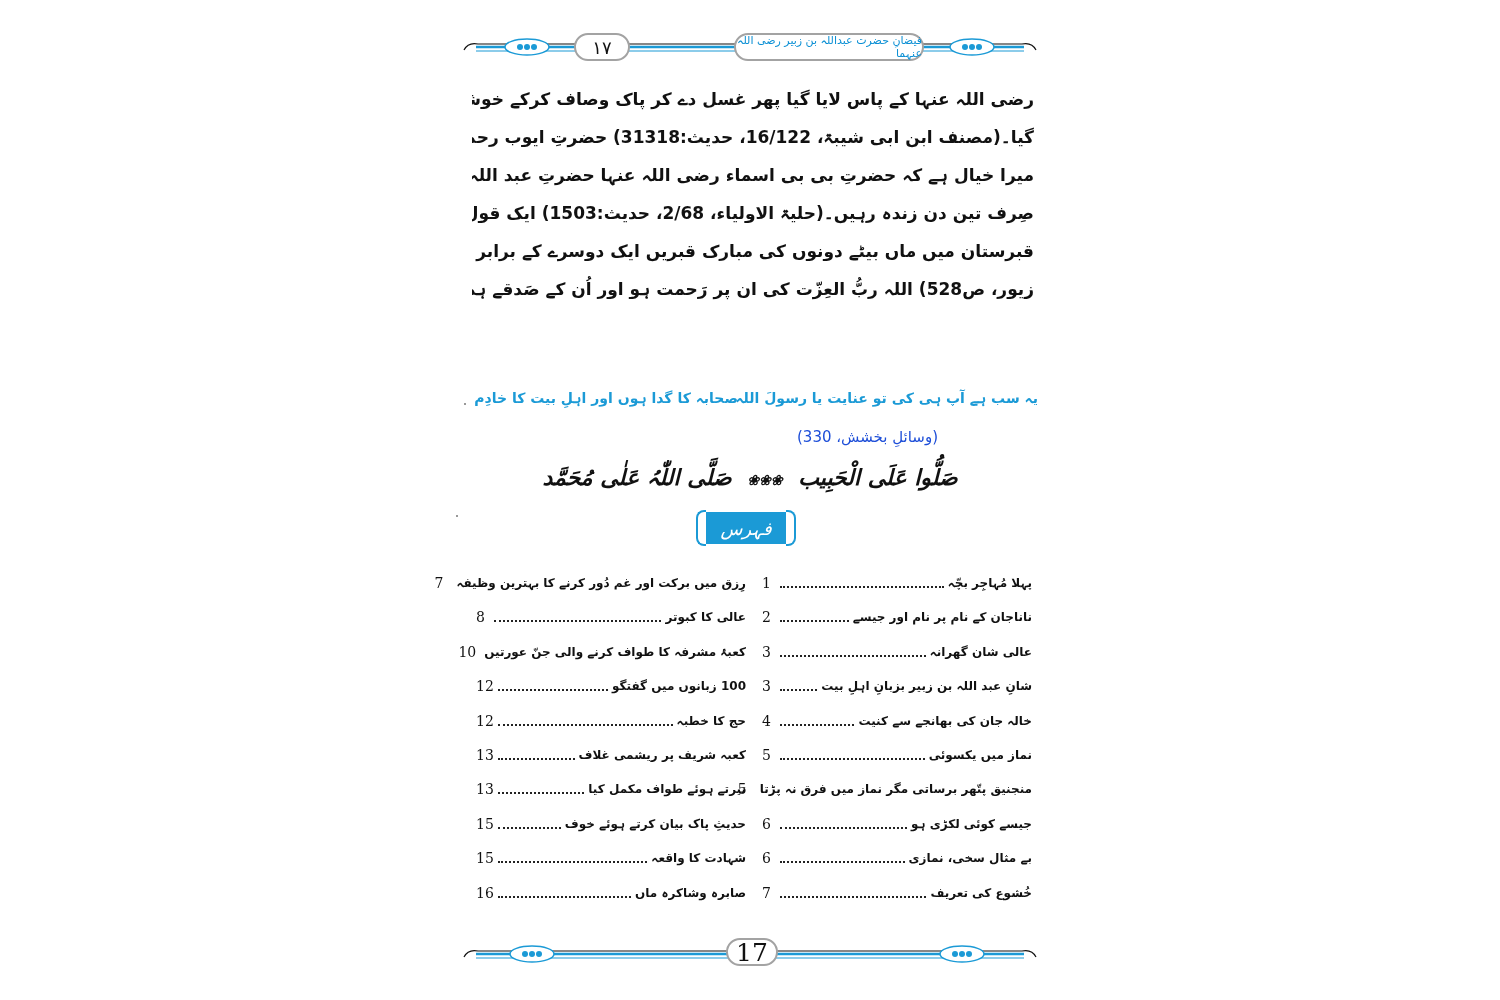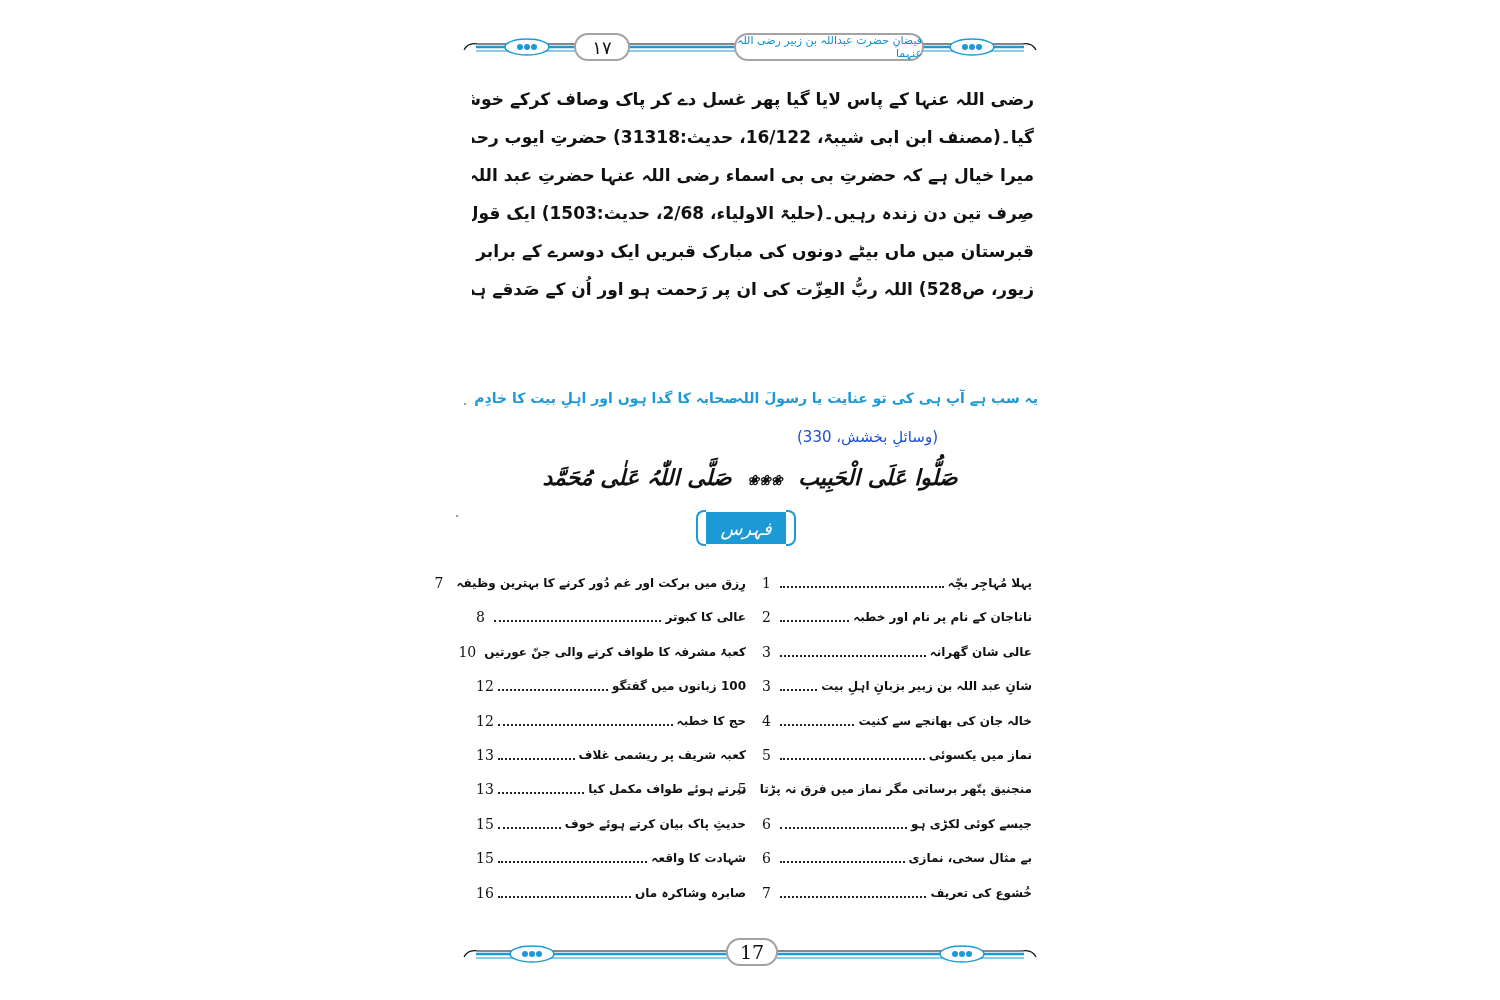--- a/index.html
+++ b/index.html
@@ -11,21 +11,21 @@
   .band { position: absolute; left: 0; width: 576px; height: 30px; }
   .band svg { position: absolute; left: 0; top: 0; }
   .band-top { top: 30px; }
   .band-bottom { top: 937px; }
   .pill { position: absolute; background: #fff; border: 2px solid #a3a3a3; border-radius: 14px;
           height: 24px; display: flex; align-items: center; justify-content: center;
           font-family: "DejaVu Serif", serif; font-size: 18px; }
   .pill-num-top { left: 112px; top: 3px; width: 52px; }
   .pill-title { left: 264px; top: 3px; width: 186px; font-size: 11px; color: #0a8fd4;
                 font-family: "DejaVu Sans", sans-serif; direction: rtl; margin-left: 8px; }
-  .pill-num-bottom { left: 264px; top: 1px; width: 48px; font-size: 19px; }
+  .pill-num-bottom { left: 264px; top: 1px; width: 48px; font-size: 25px; }
 
   .body-text { position: absolute; left: 10px; width: 562px; direction: rtl; text-align: justify;
                font-family: "DejaVu Sans", sans-serif; font-size: 17px; font-weight: bold; line-height: 38px; }
   .line { height: 38px; white-space: nowrap; overflow: hidden; text-align-last: justify; }
   .line.last { text-align-last: right; font-size: 14px; }
 
   .couplet { position: absolute; top: 386px; left: 0; width: 576px; height: 30px; direction: rtl;
              color: #1b9ad6; font-size: 14px; font-weight: bold; }
   .couplet .m1 { position: absolute; right: 0; top: 4px; }
   .couplet .m2 { position: absolute; right: 300px; top: 4px; }
@@ -119,21 +119,21 @@
           <span class="pg">1</span>
         </div>
         <div class="toc-item left">
           <span class="title">رِزق میں برکت اور غم دُور کرنے کا بہترین وظیفہ</span>
           <span class="dots"></span>
           <span class="pg">7</span>
         </div>
       </div>
       <div class="toc-row">
         <div class="toc-item right">
-          <span class="title">ناناجان کے نام پر نام اور خطبہ</span>
+          <span class="title">ناناجان کے نام پر نام اور جیسے</span>
           <span class="dots"></span>
           <span class="pg">2</span>
         </div>
         <div class="toc-item left">
           <span class="title">عالی کا کبوتر</span>
           <span class="dots"></span>
           <span class="pg">8</span>
         </div>
       </div>
       <div class="toc-row">

